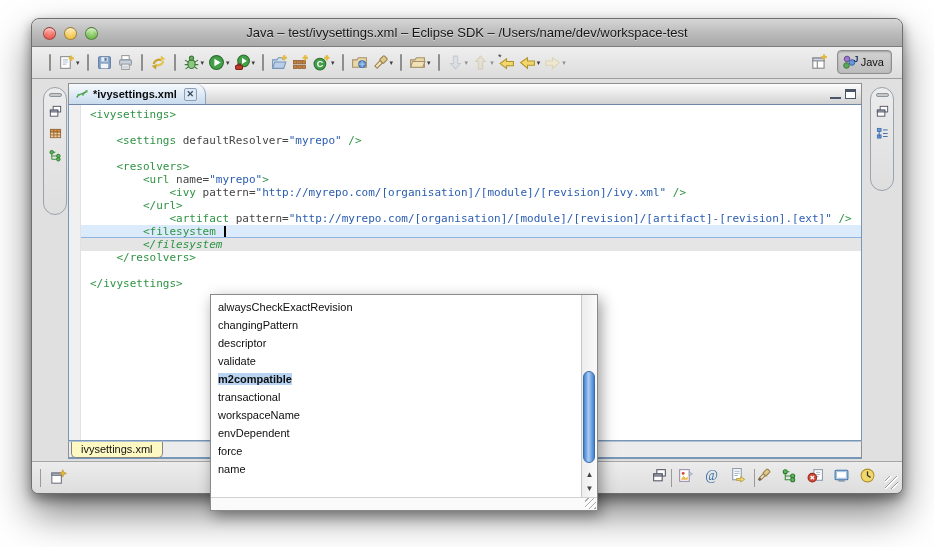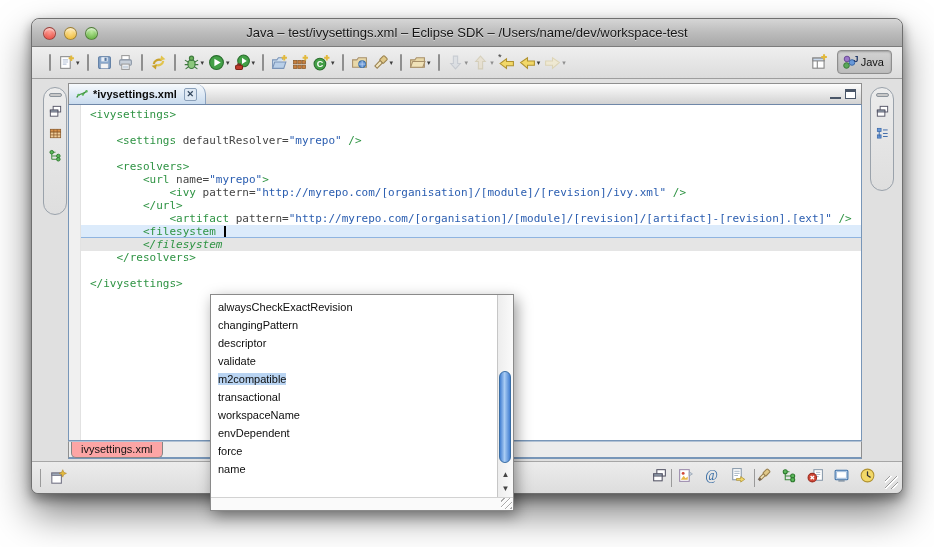--- a/index.html
+++ b/index.html
@@ -65,40 +65,40 @@
   .code-line{height:13px;white-space:pre;padding-left:9px;}
   .code-line.hl-strong{background:var(--cur_line,#dcebfb);border-bottom:1px solid #8fb4e0;height:13px;}
   .code-line.hl-soft{background:#e5e5e5;font-style:italic;}
   .tk-tag{color:var(--tag,#2e9343);}
   .tk-attr{color:var(--attr,#454545);}
   .tk-eq{color:#454545;}
   .tk-val{color:var(--val,#2a5db0);}
   .caret{display:inline-block;width:2px;height:11px;background:#000;vertical-align:-2px;margin-left:2px;}
   .bottom-strip{height:18px;background:#ececec;border:1px solid #8f8f8f;border-top:1px solid #b2c2d4;
     border-bottom:2px solid #7896b8;display:flex;align-items:flex-start;}
-  .bottom-tab{margin-left:2px;height:16px;padding:1px 9px;background:#fca5a5;
+  .bottom-tab{margin-left:2px;height:16px;padding:1px 9px;background:#fef9c3;
     border:1px solid #858585;border-top:none;border-radius:0 0 5px 5px;font-size:11px;color:#111;}
   
   .statusbar{position:absolute;left:0;right:0;bottom:0;height:32px;background:linear-gradient(#ececec,#dddddd);
     border-top:1px solid #a6a6a6;border-radius:0 0 7px 7px;}
   .sb-sep{position:absolute;width:1px;background:#9a9a9a;top:7px;height:18px;}
   .sb-left-icon{position:absolute;left:17px;top:6px;width:18px;height:18px;}
   .sb-left-icon svg{width:100%;height:100%;}
   .sb-right{position:absolute;right:26px;top:5px;display:flex;align-items:center;gap:9px;}
   .sb-right .ticon{width:17px;height:17px;}
   .grip{position:absolute;right:4px;bottom:4px;width:13px;height:13px;
     background:repeating-linear-gradient(135deg,transparent 0 3px,#9a9a9a 3px 4px,#fff 4px 5px);
     border-bottom-right-radius:6px;}
   
-  .popup{position:absolute;left:178px;top:215px;width:304px;z-index:40;background:#fff;
+  .popup{position:absolute;left:178px;top:215px;width:388px;z-index:40;background:#fff;
     border:1px solid #8a8a8a;box-shadow:3px 5px 14px rgba(0,0,0,.4);}
   .popup-main{display:flex;height:202px;}
   .pp-list{flex:1;padding-top:3px;}
   .pp-row{height:18px;line-height:18px;padding-left:7px;font-size:11px;color:#0d0d0d;}
-  .pp-row.selected span{background:var(--sel,#b9d4f2);}
+  .pp-row.selected span{background:var(--sel,#b9d4f2);font-weight:bold;}
   .pp-scroll{width:16px;border-left:1px solid #c6c6c6;background:linear-gradient(90deg,#ededed,#fafafa);position:relative;}
   .pp-thumb{position:absolute;left:1px;top:76px;width:12px;height:92px;border-radius:7px;
     border:1px solid #3a6ea5;background:linear-gradient(90deg,#4480d2,#a9ccf4 45%,#4480d2);}
   .pp-arrow{position:absolute;left:0;width:15px;text-align:center;font-size:8px;color:#444;line-height:14px;}
   .pp-arrow.up{bottom:15px;}
   .pp-arrow.down{bottom:1px;}
   .pp-foot{height:13px;border-top:1px solid #d2d2d2;background:#fafafa;position:relative;}
   .pp-grip{position:absolute;right:1px;bottom:1px;width:11px;height:11px;
     background:repeating-linear-gradient(135deg,transparent 0 2px,#aaa 2px 3px,#fff 3px 4px);}
 </style>

